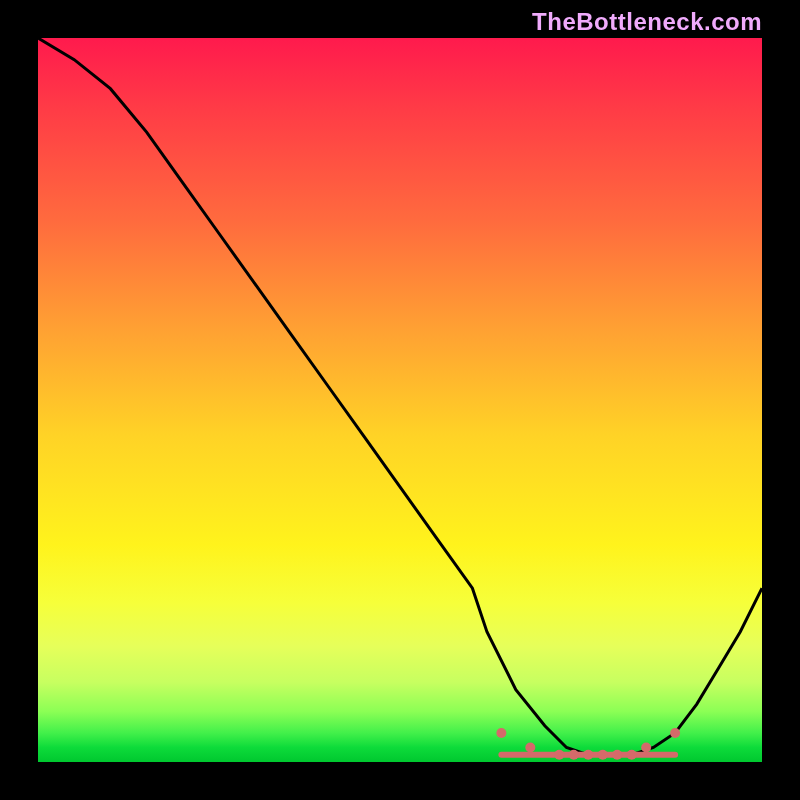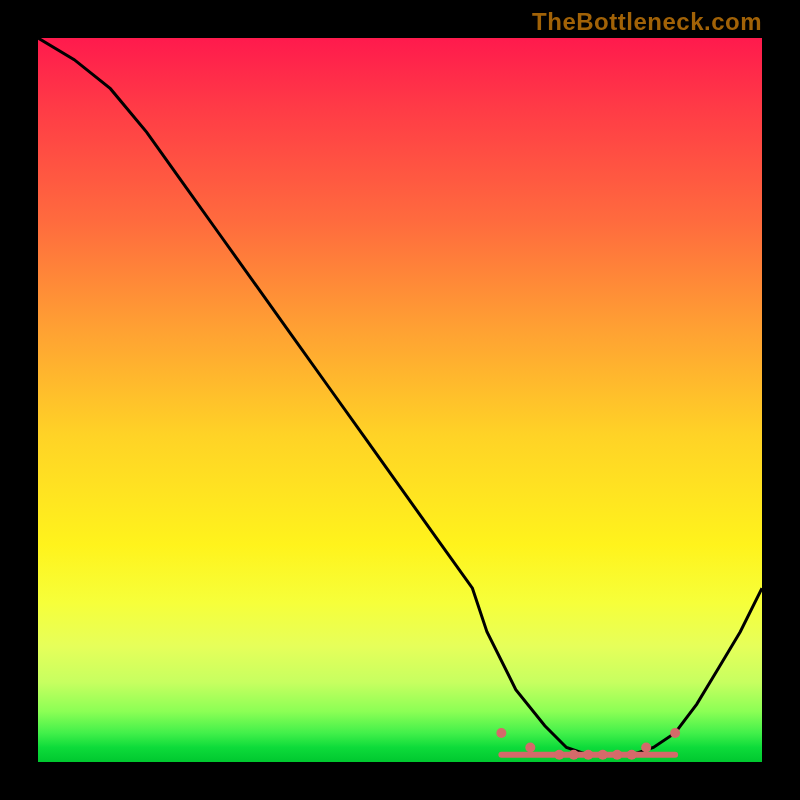--- a/index.html
+++ b/index.html
@@ -42,21 +42,21 @@
       #00c82f 100%
     );
   }
   .attribution {
     position: absolute;
     top: 8px;
     right: 38px;
     font-family: Arial, Helvetica, sans-serif;
     font-size: 24px;
     font-weight: bold;
-    color: #a16207;
+    color: #f0abfc;
     letter-spacing: 0.5px;
   }
   svg.lines {
     position: absolute;
     left: 0;
     top: 0;
     width: 724px;
     height: 724px;
   }
   .curve {

